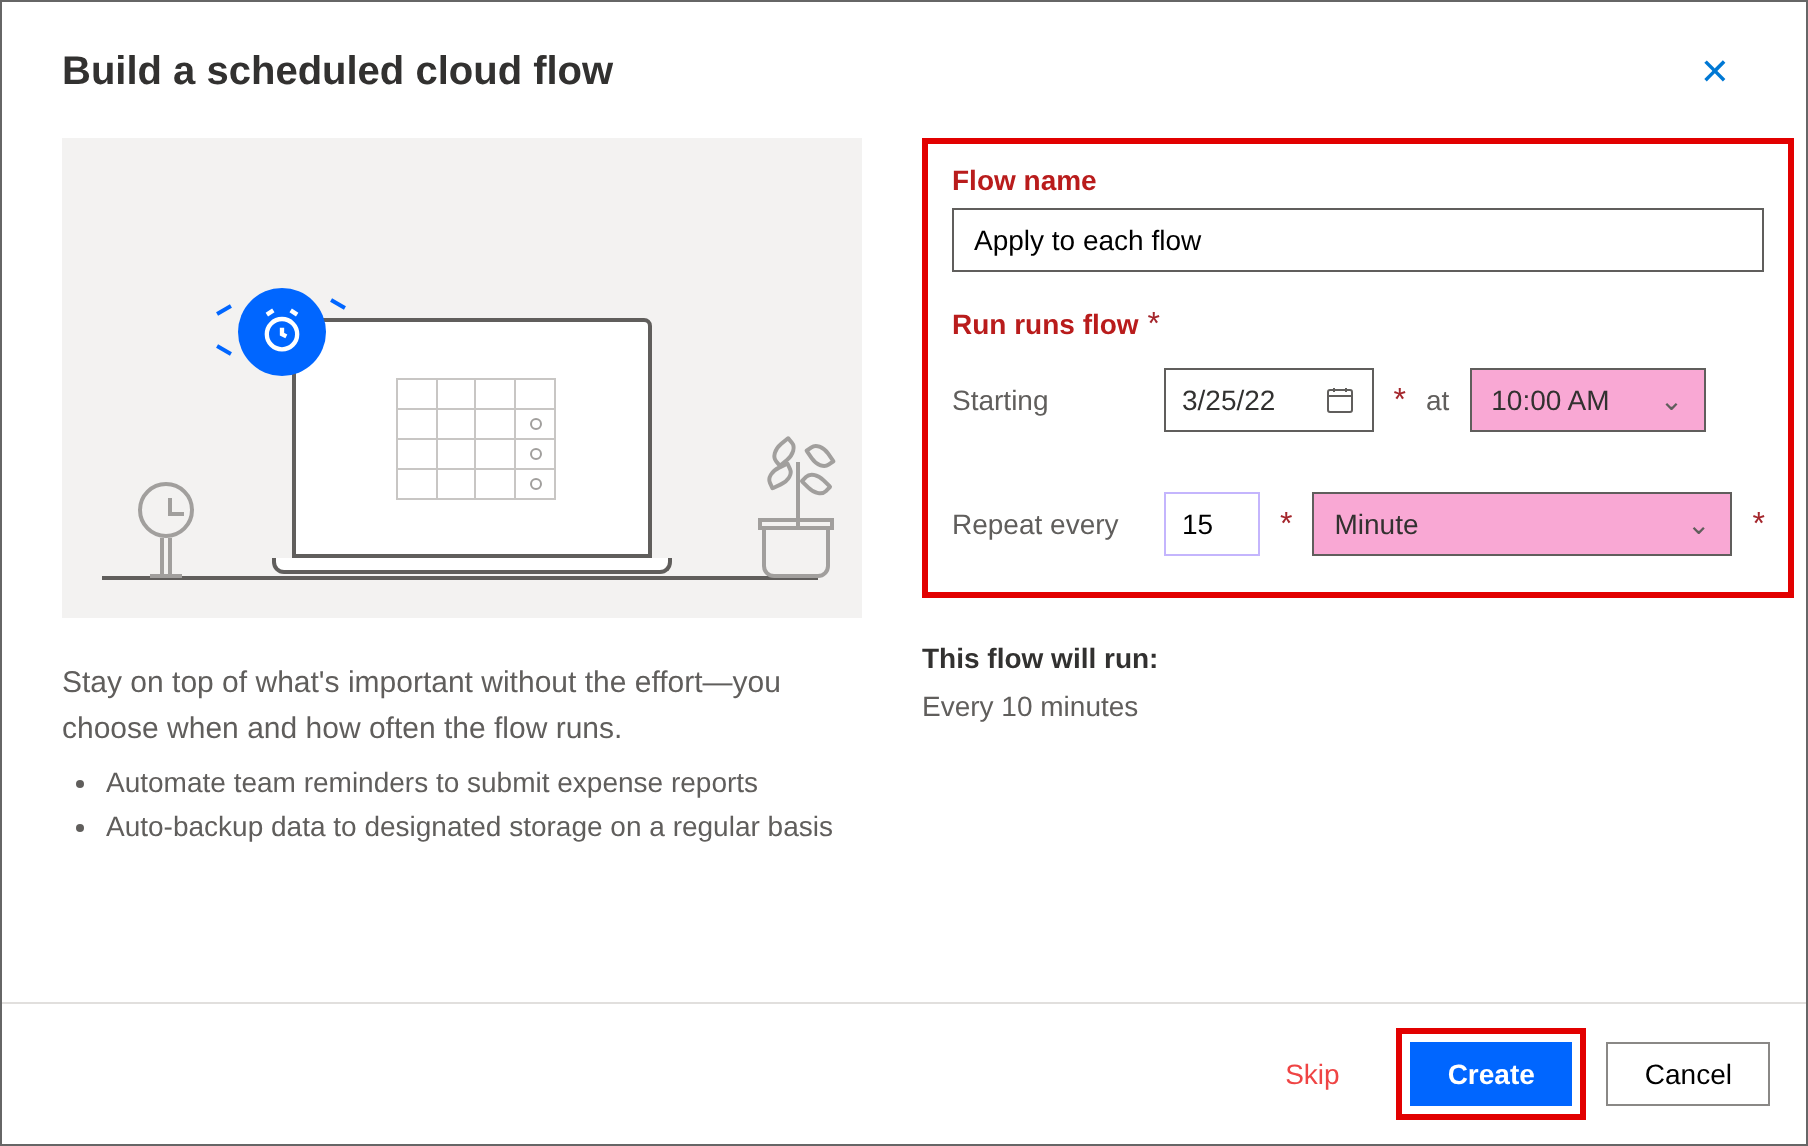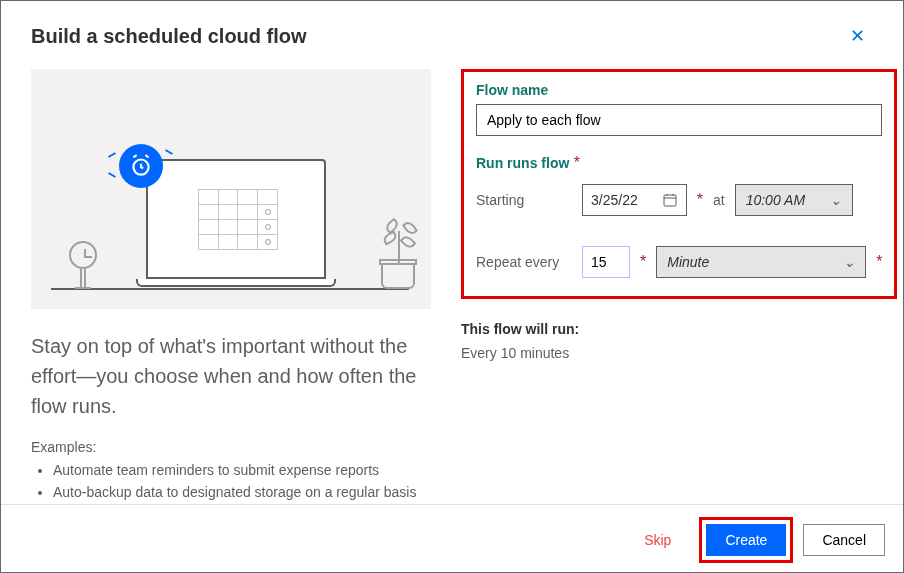--- a/index.html
+++ b/index.html
@@ -204,21 +204,21 @@
   .ground {
     position: absolute;
     left: 20px;
     right: 22px;
     bottom: 19px;
     height: 2px;
     background: #605e5c;
   }
   .desc {
     margin-top: 22px;
-    font-size: 20px;
+    font-size: 15px;
     line-height: 1.5;
     color: #605e5c;
   }
   .examples-label {
     margin-top: 18px;
     font-size: 14px;
     color: #605e5c;
   }
   .examples-list {
     margin-top: 4px;
@@ -232,21 +232,21 @@
     padding-top: 10px;
   }
   .config-box {
     border: 3px solid #e20000;
     padding: 10px 12px 18px 12px;
     position: relative;
   }
   .field-label {
     font-size: 14px;
     font-weight: 600;
-    color: #0f766e;
+    color: #b91c1c;
     display: block;
   }
   .req { color: #a4262c; }
   .text-input {
     width: 100%;
     height: 32px;
     border: 1px solid #605e5c;
     padding: 0 10px;
     font-size: 14px;
     margin-top: 6px;
@@ -272,23 +272,22 @@
   .cal-icon svg { width: 16px; height: 16px; display: block; }
   .at { font-size: 14px; color: #605e5c; }
   .time-select, .unit-select {
     display: inline-flex;
     align-items: center;
     justify-content: space-between;
     border: 1px solid #605e5c;
     height: 32px;
     padding: 0 10px;
     font-size: 14px;
-    background: #e5e5e5;
+    background: #f9a8d4;
     cursor: pointer;
-    font-style: italic;
   }
   .time-select { width: 118px; }
   .num-input {
     width: 48px;
     height: 32px;
     border: 1px solid #c4b5fd;
     padding: 0 8px;
     font-size: 14px;
     font-family: inherit;
   }
@@ -329,21 +328,21 @@
   }
   .create-wrap {
     border: 3px solid #e20000;
     padding: 4px;
     display: inline-flex;
   }
   .btn.primary {
     background: #0066ff;
     border-color: #0066ff;
     color: #fff;
-    font-weight: 400;
+    font-weight: 700;
   }
   .section-gap { margin-top: 18px; }
 </style>
 </head>
 <body>
 
 <div class="dialog">
 
   <div class="header">
     <h1>Build a scheduled cloud flow</h1>
@@ -421,21 +420,20 @@
           <div class="leaf l2"></div>
           <div class="leaf l3"></div>
           <div class="leaf l4"></div>
           <div class="pot-body">
               <div class="pot-rim"></div>
             </div>
         </div>
       </div>
 
       <p class="desc">Stay on top of what's important without the effort—you choose when and how often the flow runs.</p>
-      <p class="examples-label">Examples:</p>
       <ul class="examples-list">
         <li>Automate team reminders to submit expense reports</li>
         <li>Auto-backup data to designated storage on a regular basis</li>
       </ul>
     </div>
 
     <div class="right">
       <div class="config-box">
         <label class="field-label">Flow name</label>
         <input class="text-input" type="text" value="Apply to each flow" style="">

